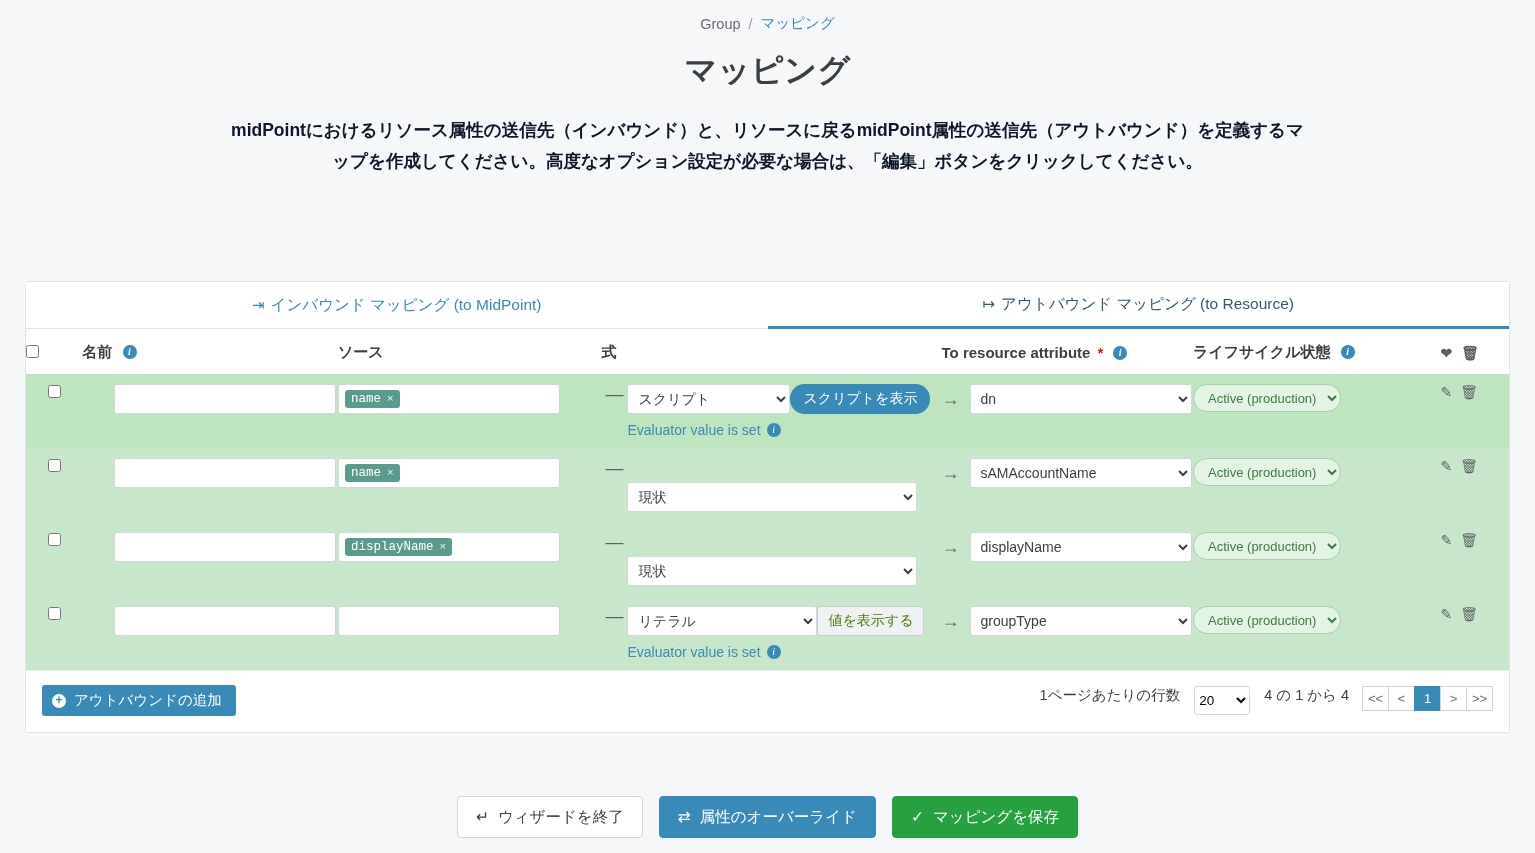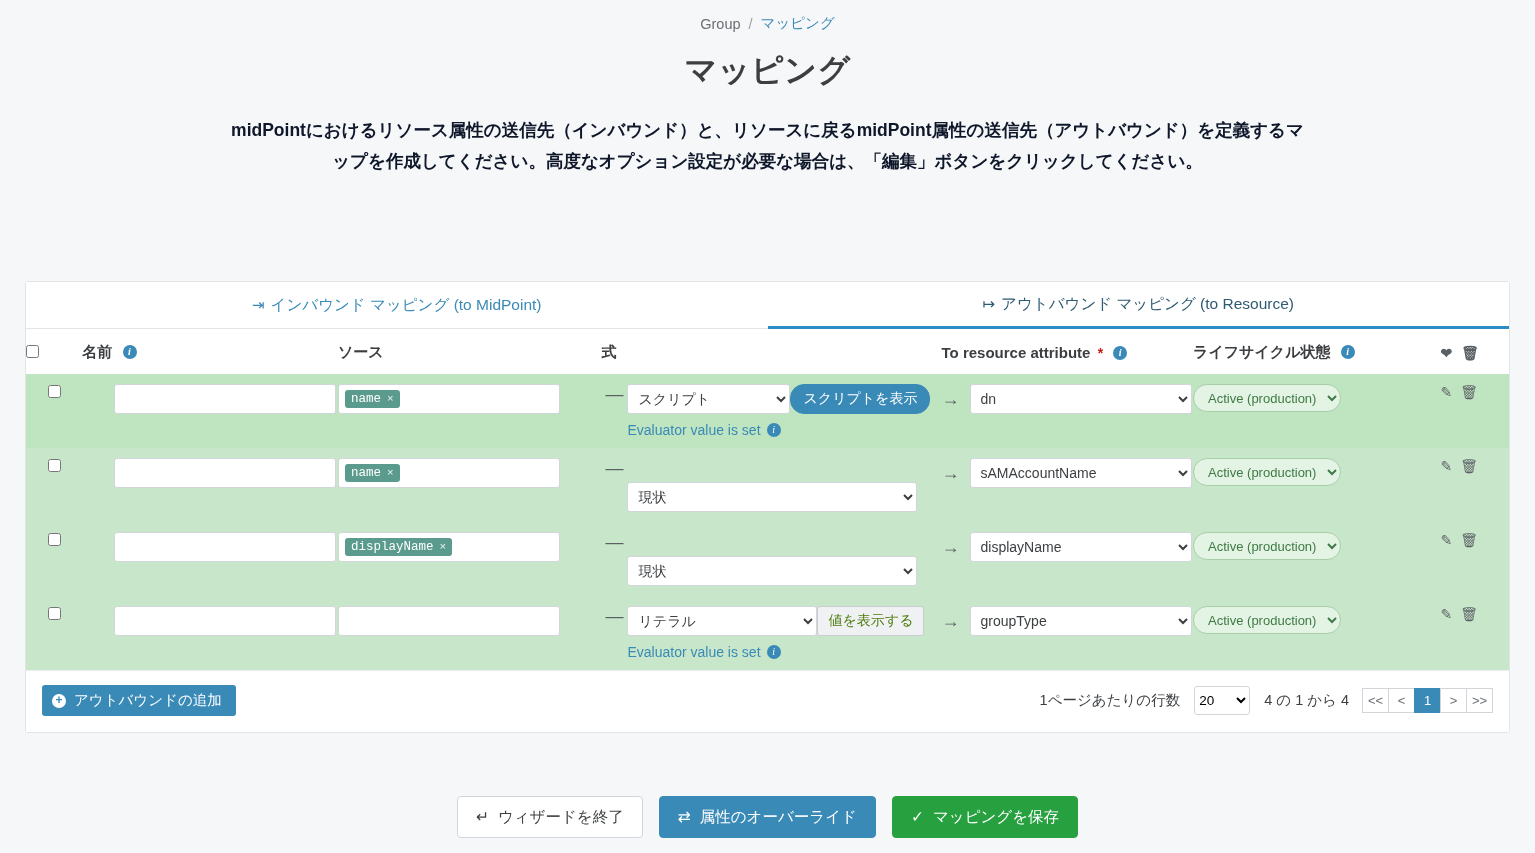--- a/index.html
+++ b/index.html
@@ -214,21 +214,21 @@
     font-size: 14.5px; cursor: pointer;
     display: inline-flex; align-items: center; gap: 8px;
     font-family: "Liberation Sans", sans-serif;
   }
   .plus {
     width: 14px; height: 14px; border-radius: 50%;
     background: #fff; color: #3a8ab7;
     font-size: 12px; line-height: 13px; text-align: center;
     font-weight: bold;
   }
-  .pager { margin-left: auto; display: flex; align-items: center; gap: 14px; }
+  .pager { margin-left: auto; display: flex; gap: 14px; }
   .pager .lbl { font-size: 14.5px; color: #3c3f42; }
   select.rows-sel {
     width: 56px; height: 29px;
     border: 1px solid #d2d6da; border-radius: 3px;
     font-size: 13.5px; background: #fff;
     font-family: "Liberation Sans", sans-serif;
   }
   .pages { display: flex; }
   .pg {
     min-width: 27px; height: 25px;

